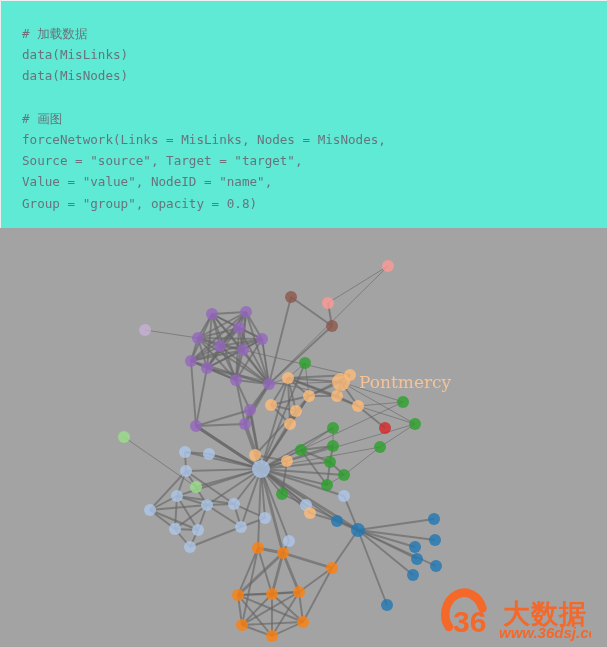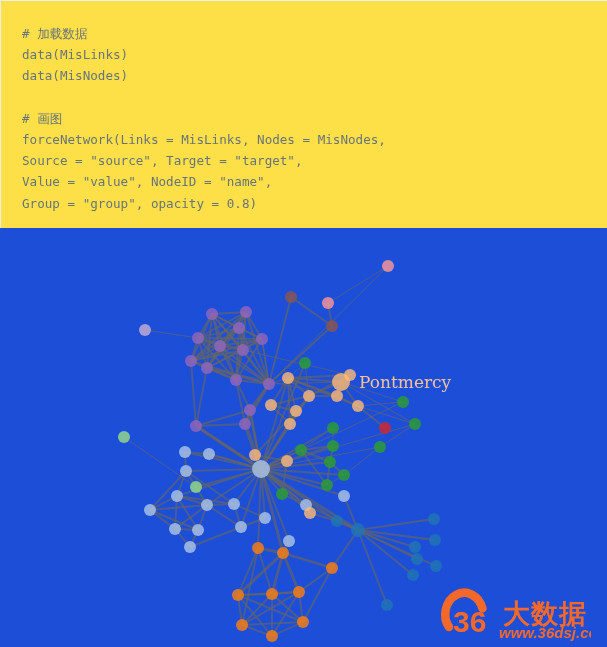--- a/index.html
+++ b/index.html
@@ -8,42 +8,42 @@
     background:#ffffff;
     font-family:"Liberation Sans", sans-serif;
     overflow:hidden;
     position:relative;
   }
   #root{position:relative;width:607px;height:647px;}
 
   
   .code-block{
     position:absolute;left:0;top:0;width:607px;height:228px;
-    background:#fde047;
+    background:#5eead4;
     box-sizing:border-box;
     border-left:1px solid #ededed;
     border-top:1px solid #f0f0f0;
   }
   .code-pre{
     position:absolute;left:21px;top:22px;
     margin:0;padding:0;
     font-family:"DejaVu Sans Mono","Liberation Mono",monospace;
     font-size:12.6px;
     line-height:21.2px;
     color:#6a737d;
     white-space:pre;
     letter-spacing:0px;
   }
   .code-line{display:block;height:21.2px;color:#6a737d;}
   .code-line.blank{color:transparent;}
 
   
   .graph-area{
     position:absolute;left:0;top:228px;width:607px;height:419px;
-    background:#1d4ed8;
+    background:#a3a3a3;
     overflow:hidden;
   }
   svg.network{display:block;width:607px;height:419px;}
   .link{stroke:#666666;stroke-opacity:0.65;fill:none;}
   .node{stroke:none;}
   .node-label{
     font-family:"DejaVu Serif","Liberation Serif",serif;
     font-size:17px;
     fill:#f6c396;
     pointer-events:none;

